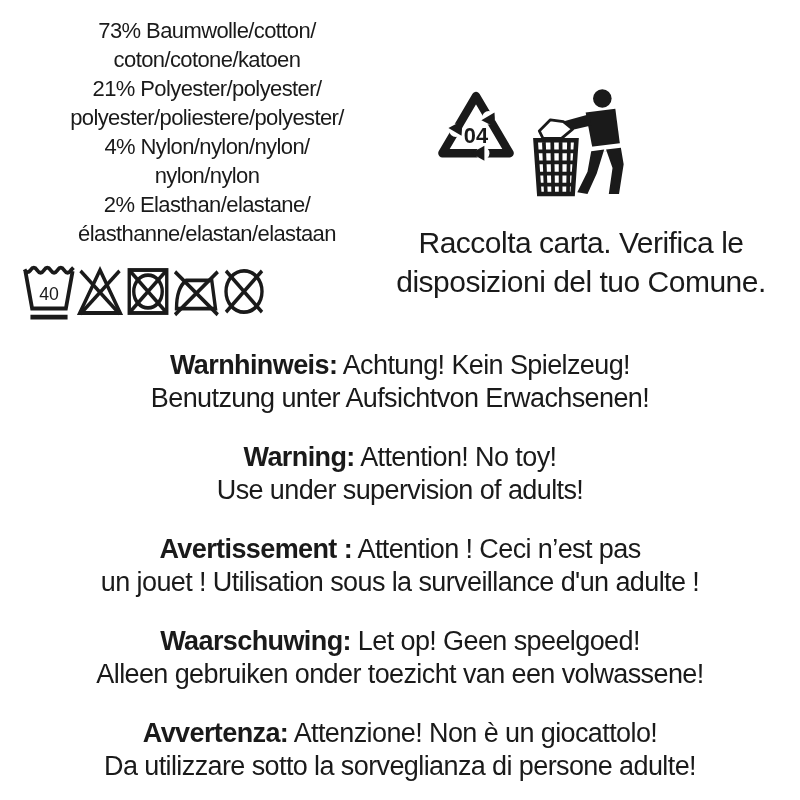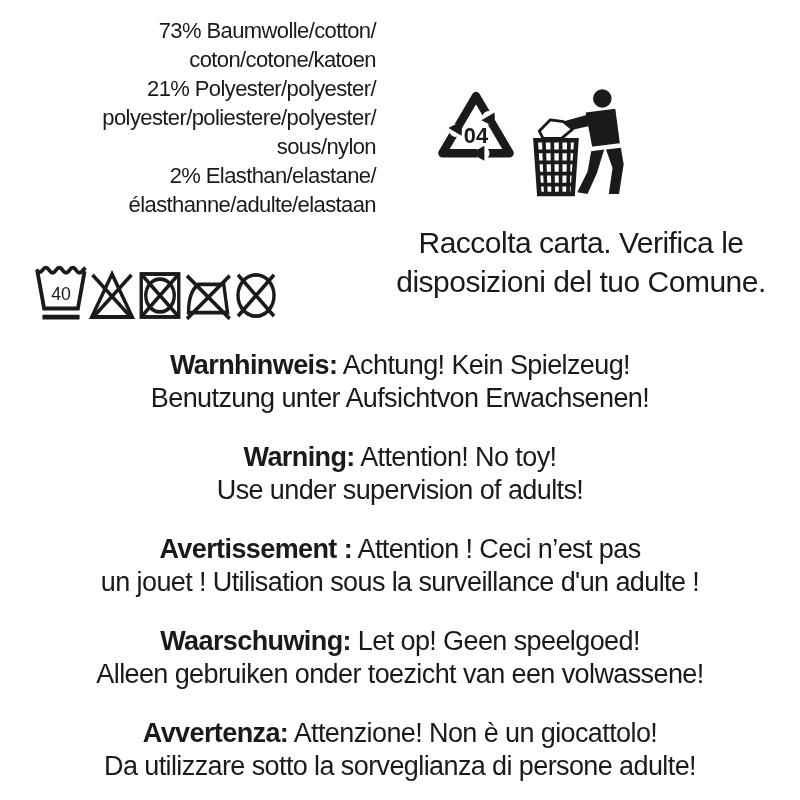--- a/index.html
+++ b/index.html
@@ -5,27 +5,27 @@
   * { margin:0; padding:0; box-sizing:border-box; }
   html,body { width:800px; height:800px; }
   body {
     background:#ffffff;
     color:#1a1a1a;
     font-family:"Liberation Sans", sans-serif;
     position:relative;
     overflow:hidden;
   }
   .composition {
-    position:absolute; left:26px; top:16px; width:350px;
-    text-align:right; font-size:22px; line-height:29px;
+    position:absolute; left:32px; top:16px; width:350px;
+    text-align:center; font-size:22px; line-height:29px;
     letter-spacing:-0.6px; white-space:nowrap;
   }
   .care-row {
-    position:absolute; left:34px; top:260px;
-    display:flex; gap:0; align-items:flex-end;
+    position:absolute; left:22px; top:260px;
+    display:flex; gap:0; align-items:center;
   }
   .care-row svg { display:block; }
   .care-stroke { fill:none; stroke:#1a1a1a; stroke-width:4.5; }
   .care-thick  { stroke:#1a1a1a; stroke-width:5.5; }
   svg text {
     font-family:"Liberation Sans", sans-serif;
     fill:#1a1a1a;
   }
   .recycling {
     position:absolute; left:428px; top:86px;
@@ -59,23 +59,24 @@
 </head>
 <body>
 
 <div>
 
   <div class="composition">
     <div>73% Baumwolle/cotton/</div>
     <div>coton/cotone/katoen</div>
     <div>21% Polyester/polyester/</div>
     <div>polyester/poliestere/polyester/</div>
-    <div>sous/nylon</div>
+    <div>4% Nylon/nylon/nylon/</div>
+    <div>nylon/nylon</div>
     <div>2% Elasthan/elastane/</div>
-    <div>élasthanne/adulte/elastaan</div>
+    <div>élasthanne/elastan/elastaan</div>
   </div>
 
   <div class="care-row">
 
     <svg viewBox="0 0 64 74" width="54" height="63" preserveAspectRatio="none">
       <path class="care-stroke" d="M3,11 Q6,17 10,12 Q14,6 18,12 Q22,18 26,12 Q30,6 34,12 Q38,18 42,12 Q46,6 50,12 Q54,18 58,12 L61,9"></path>
       <path class="care-stroke" d="M4,13 L12,57 L52,57 L60,13"></path>
       <text x="32" y="47" font-size="21" text-anchor="middle">40</text>
       <line class="care-thick" x1="10" y1="67" x2="54" y2="67"></line>
     </svg>

